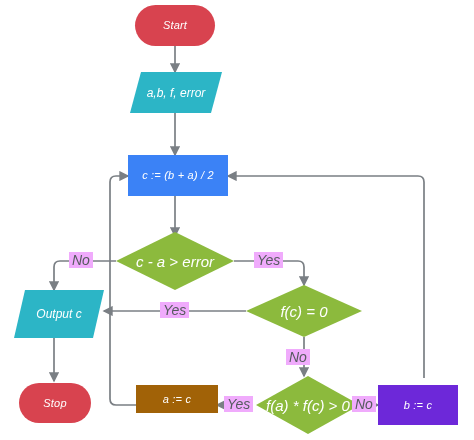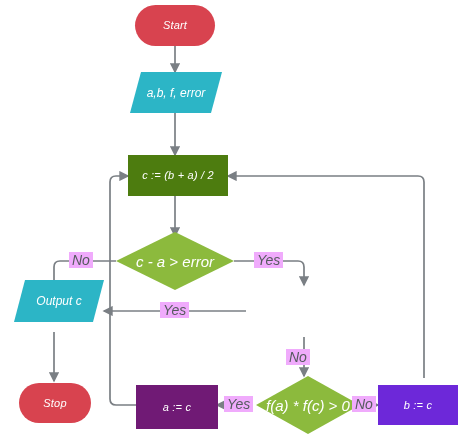--- a/index.html
+++ b/index.html
@@ -136,51 +136,57 @@
     <span>Start</span>
   </div>
 
   <div class="shape-io" style="left:130px; top:72px; width:92px; height:41px;">
     <svg class="io-bg" viewBox="0 0 92 41" preserveAspectRatio="none">
       <polygon points="11,0 92,0 81,41 0,41" fill="#2cb5c6"></polygon>
     </svg>
     <div class="io-label">a,b, f, error</div>
   </div>
 
-  <div class="node node-process" style="left:128px; top:155px; width:100px; height:41px; background:#4d7c0f;">
+  <div class="node node-process" style="left:128px; top:155px; width:100px; height:41px; background:#3b82f6;">
     <span>c := (b + a) / 2</span>
   </div>
 
   <div class="shape-decision" style="left:116px; top:232px; width:118px; height:58px;">
     <svg class="dec-bg" viewBox="0 0 118 58" preserveAspectRatio="none">
       <polygon points="59,0 118,29 59,58 0,29" fill="#8cba3d"></polygon>
     </svg>
     <div class="dec-label">c - a &gt; error</div>
   </div>
 
-
-  <div class="shape-io" style="left:14px; top:280px; width:90px; height:42px;">
+  <div class="shape-decision" style="left:246px; top:285px; width:116px; height:52px;">
+    <svg class="dec-bg" viewBox="0 0 116 52" preserveAspectRatio="none">
+      <polygon points="58,0 116,26 58,52 0,26" fill="#8cba3d"></polygon>
+    </svg>
+    <div class="dec-label">f(c) = 0</div>
+  </div>
+
+  <div class="shape-io" style="left:14px; top:290px; width:90px; height:48px;">
     <svg class="io-bg" viewBox="0 0 90 42" preserveAspectRatio="none">
       <polygon points="11,0 90,0 79,42 0,42" fill="#2cb5c6"></polygon>
     </svg>
     <div class="io-label">Output c</div>
   </div>
 
   <div class="node node-terminator" style="left:19px; top:383px; width:72px; height:40px; background:#d8434f;">
     <span>Stop</span>
   </div>
 
   <div class="shape-decision" style="left:256px; top:376px; width:104px; height:58px;">
     <svg class="dec-bg" viewBox="0 0 104 58" preserveAspectRatio="none">
       <polygon points="52,0 104,29 52,58 0,29" fill="#8cba3d"></polygon>
     </svg>
     <div class="dec-label">f(a) * f(c) &gt; 0</div>
   </div>
 
-  <div class="node node-process" style="left:136px; top:385px; width:82px; height:44px; background:#701a75;text-align:center;">
+  <div class="node node-process" style="left:136px; top:385px; width:82px; height:28px; background:#a16207;text-align:center;">
     <span>a := c</span>
   </div>
 
   <div class="node node-process" style="left:378px; top:385px; width:80px; height:40px; background:#6d28d9;">
     <span>b := c</span>
   </div>
 
   <div class="edge-label" style="left:69px; top:252px;">No</div>
 
   <div class="edge-label" style="left:254px; top:252px;">Yes</div>

